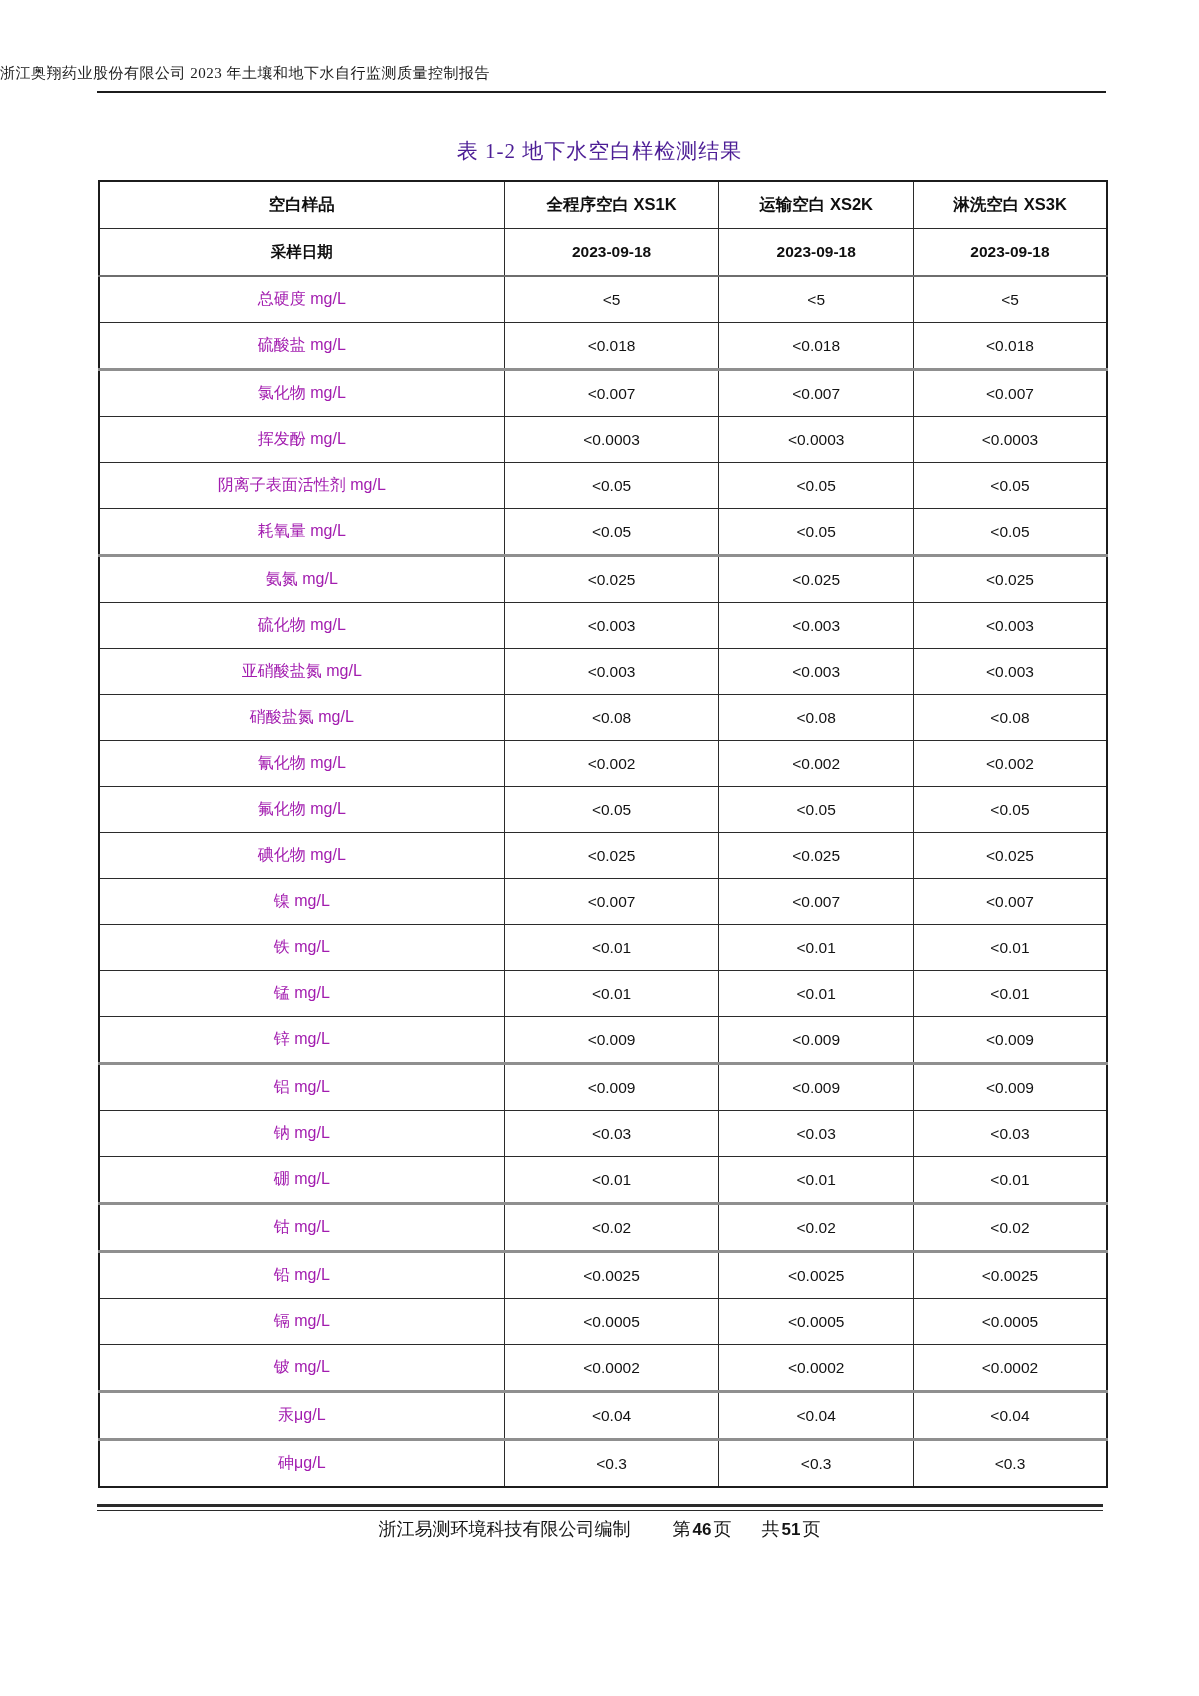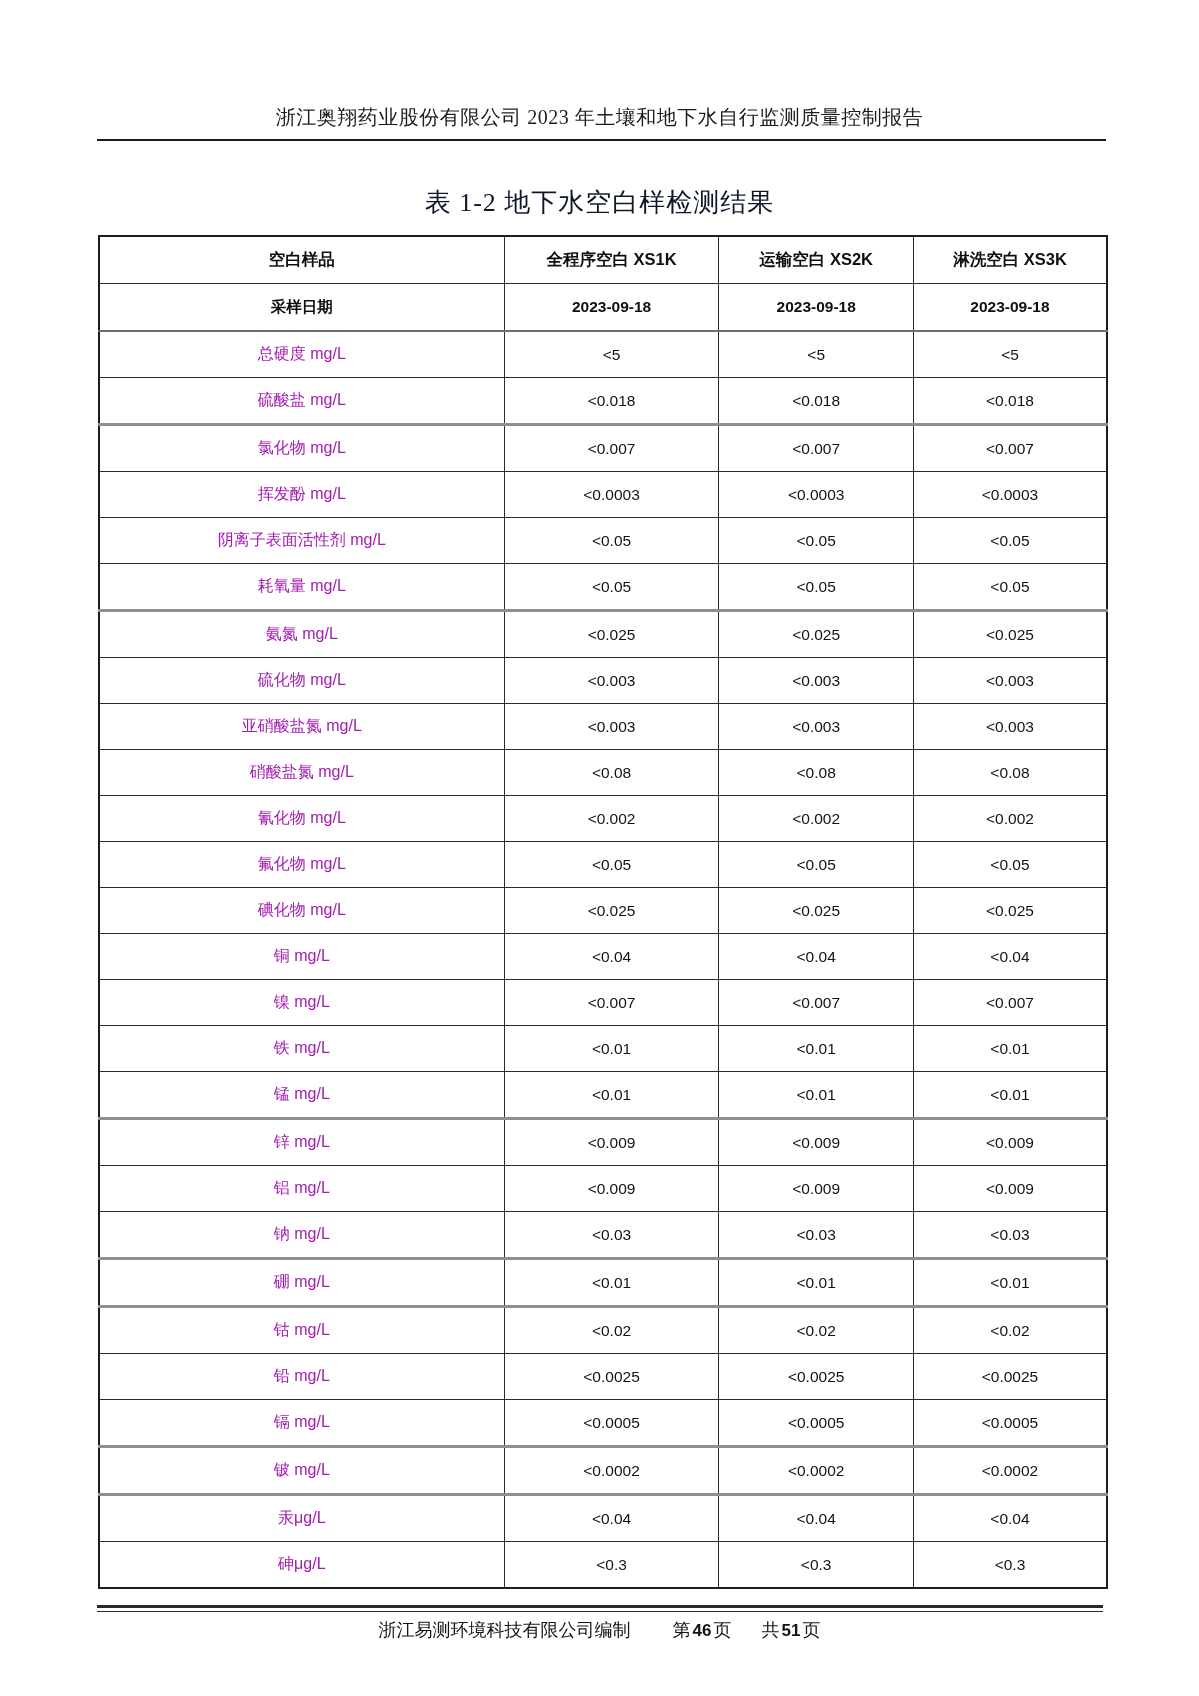--- a/index.html
+++ b/index.html
@@ -10,36 +10,35 @@
   .page {
     position: relative;
     width: 1199px;
     height: 1696px;
     background: #ffffff;
     overflow: hidden;
     color: #1a1a1a;
     font-family: "Liberation Serif", "DejaVu Serif", serif;
   }
   .doc-header {
-    padding-top: 104px;
-    text-align: center;
-    font-size: 20px;
+    padding-top: 64px;
+    font-size: 15px;
     letter-spacing: 0.5px;
     color: #1c1c1c;
   }
   .header-rule {
     margin: 8px 93px 0 97px;
     border-top: 2px solid #1c1c1c;
     height: 0;
   }
   .doc-title {
     margin-top: 44px;
     text-align: center;
-    font-size: 26px;
-    color: #0f172a;
+    font-size: 21px;
+    color: #4c1d95;
     letter-spacing: 1px;
   }
   table.blank-table {
     margin: 15px 0 16px 98px;
     width: 1010px;
     border-collapse: collapse;
     table-layout: fixed;
     font-family: "Liberation Sans", "DejaVu Sans", sans-serif;
   }
   table.blank-table th,
@@ -209,26 +208,20 @@
           <td class="val">&lt;0.05</td>
           <td class="val">&lt;0.05</td>
         </tr>
         <tr>
           <td class="param">碘化物 mg/L</td>
           <td class="val">&lt;0.025</td>
           <td class="val">&lt;0.025</td>
           <td class="val">&lt;0.025</td>
         </tr>
         <tr>
-          <td class="param">铜 mg/L</td>
-          <td class="val">&lt;0.04</td>
-          <td class="val">&lt;0.04</td>
-          <td class="val">&lt;0.04</td>
-        </tr>
-        <tr>
           <td class="param">镍 mg/L</td>
           <td class="val">&lt;0.007</td>
           <td class="val">&lt;0.007</td>
           <td class="val">&lt;0.007</td>
         </tr>
         <tr>
           <td class="param">铁 mg/L</td>
           <td class="val">&lt;0.01</td>
           <td class="val">&lt;0.01</td>
           <td class="val">&lt;0.01</td>

